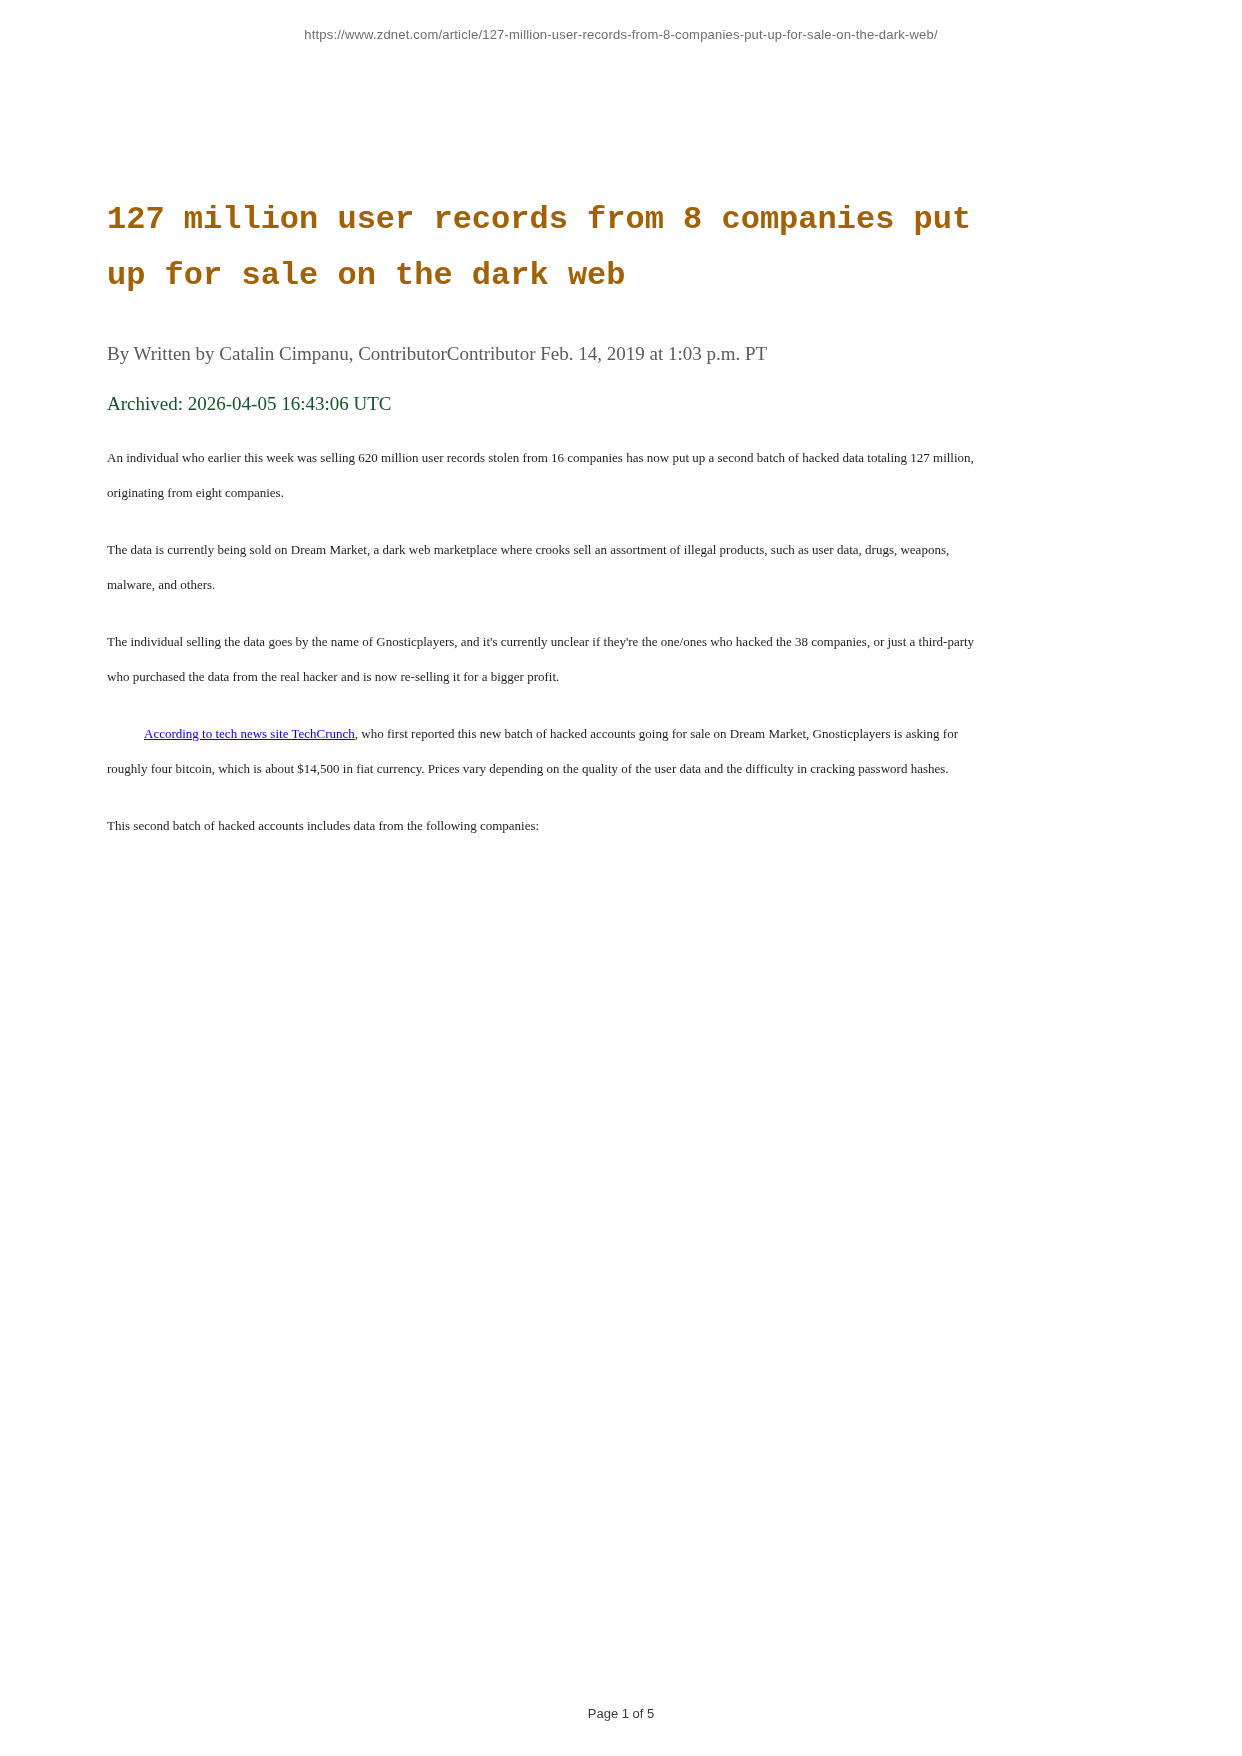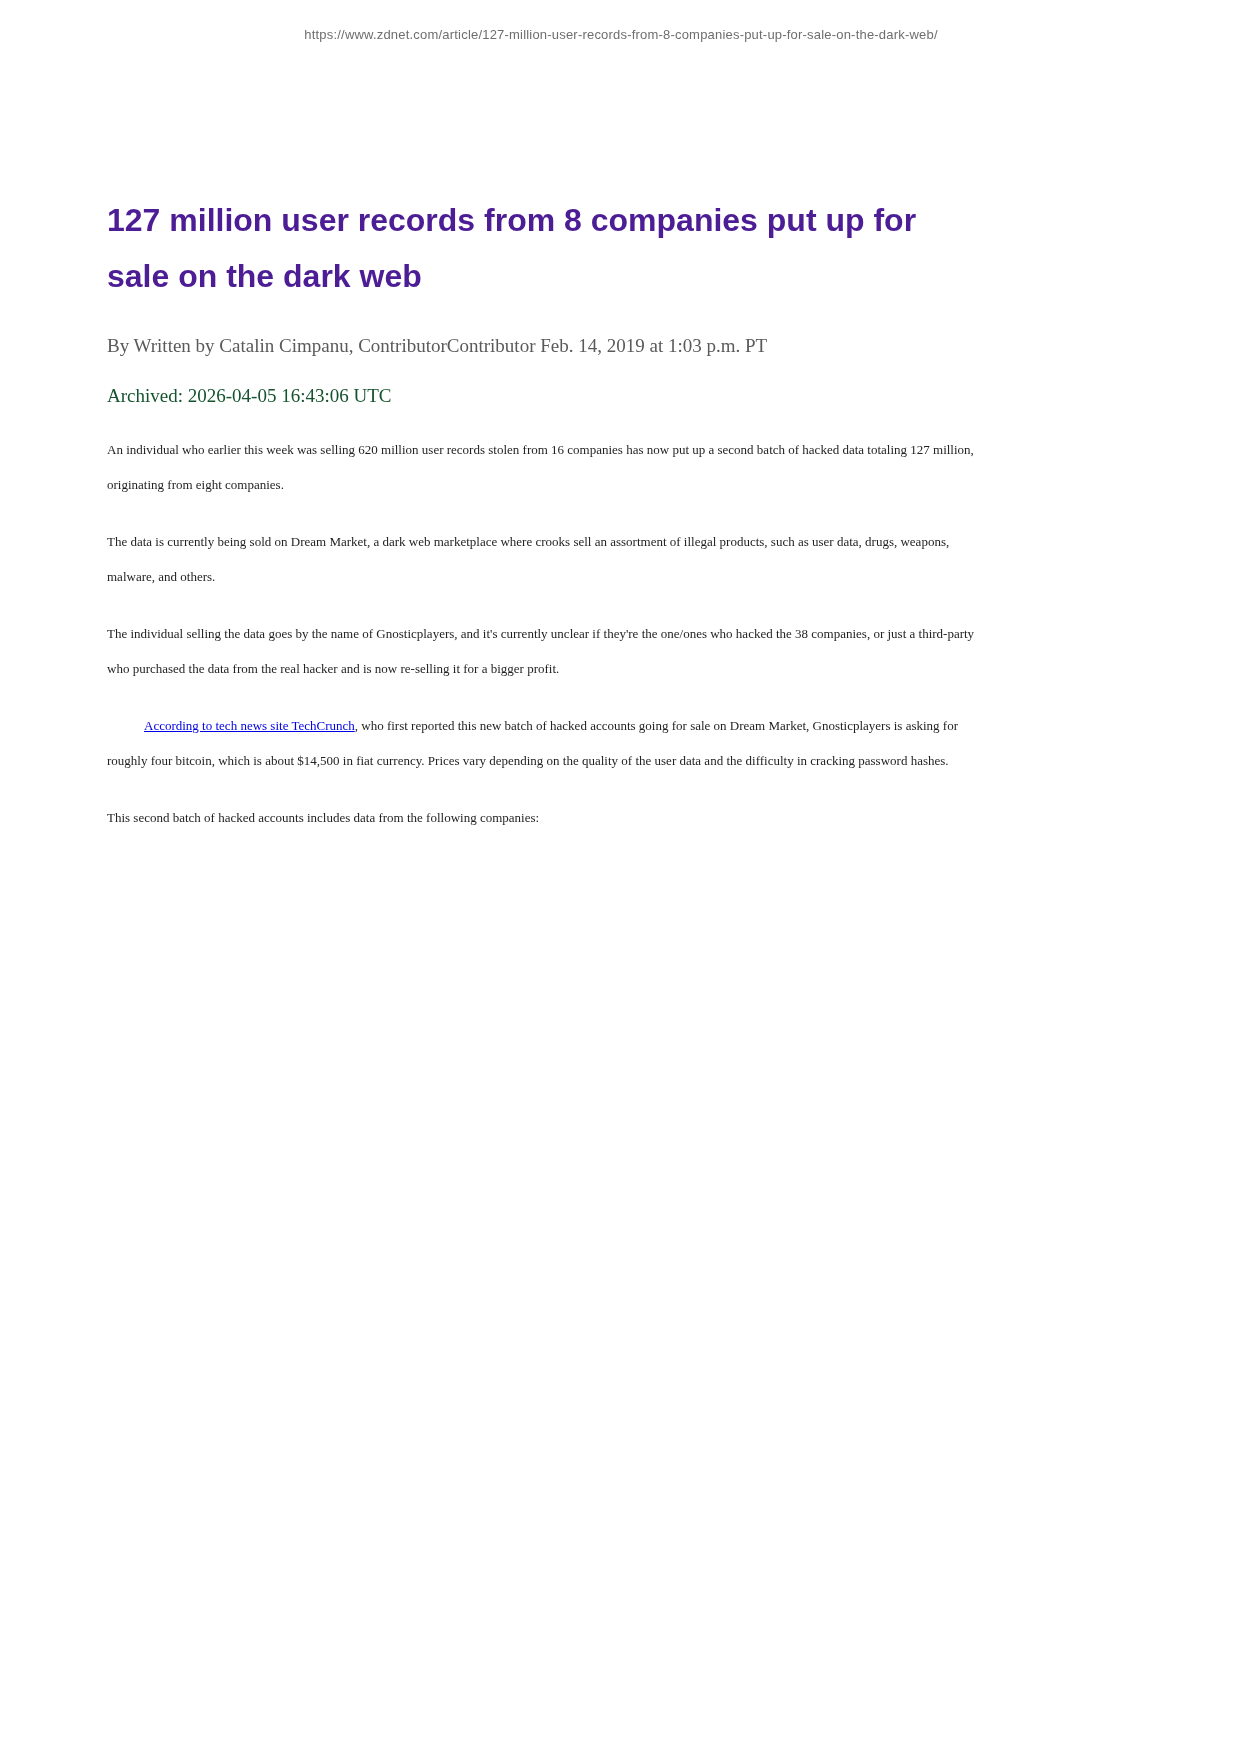--- a/index.html
+++ b/index.html
@@ -30,25 +30,25 @@
     position: absolute;
     left: 107px;
     top: 0;
     width: 880px;
   }
   .headline {
     margin: 192px 0 0 0;
     font-size: 32px;
     line-height: 56px;
     font-weight: bold;
-    color: #4c1d95;
-    font-family: Liberation Sans, sans-serif;
+    color: #a16207;
+    font-family: Liberation Mono, monospace;
   }
   .byline {
-    margin: 28px 0 0 0;
+    margin: 36px 0 0 0;
     font-size: 19px;
     line-height: 28px;
     color: #5a5a5a;
   }
   .archived {
     margin: 22px 0 0 0;
     font-size: 19px;
     line-height: 28px;
     color: #14532d;
   }
@@ -95,14 +95,15 @@
     <p class="para">The data is currently being sold on Dream Market, a dark web marketplace where crooks sell an assortment of illegal products, such as user data, drugs, weapons, malware, and others.</p>
 
     <p class="para">The individual selling the data goes by the name of Gnosticplayers, and it's currently unclear if they're the one/ones who hacked the 38 companies, or just a third-party who purchased the data from the real hacker and is now re-selling it for a bigger profit.</p>
 
     <p class="para"><a>According to tech news site TechCrunch</a><span>, who first reported this new batch of hacked accounts going for sale on Dream Market, Gnosticplayers is asking for roughly four bitcoin, which is about $14,500 in fiat currency. Prices vary depending on the quality of the user data and the difficulty in cracking password hashes.</span></p>
 
     <p class="para">This second batch of hacked accounts includes data from the following companies:</p>
 
   </div>
 
+  <div class="footer">Page 1 of 5</div>
 
 </div>
 
 </body></html>

